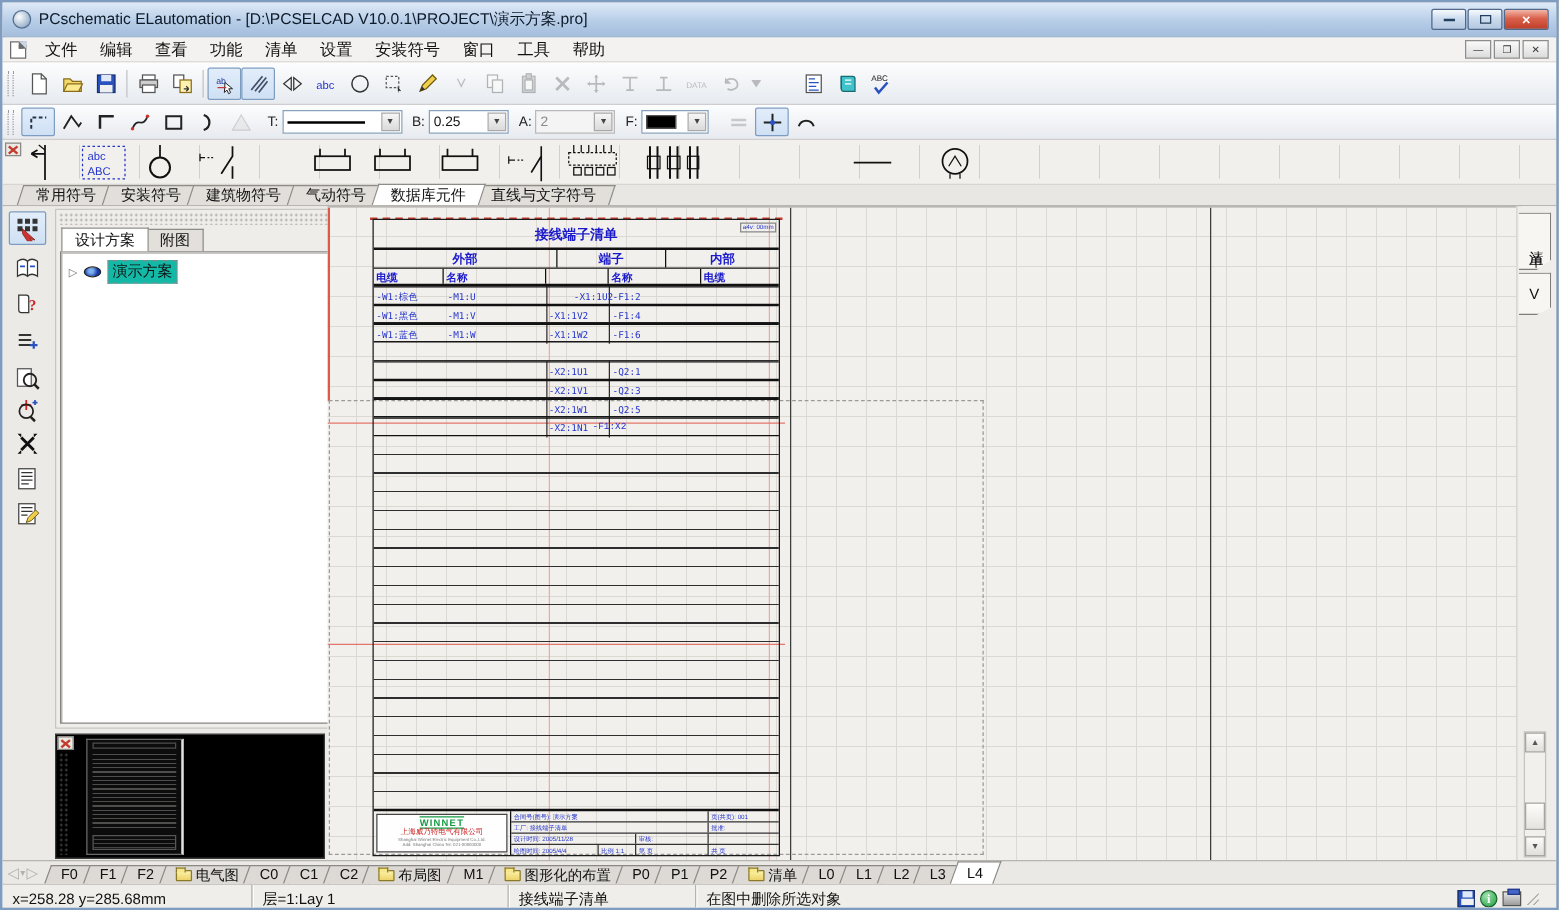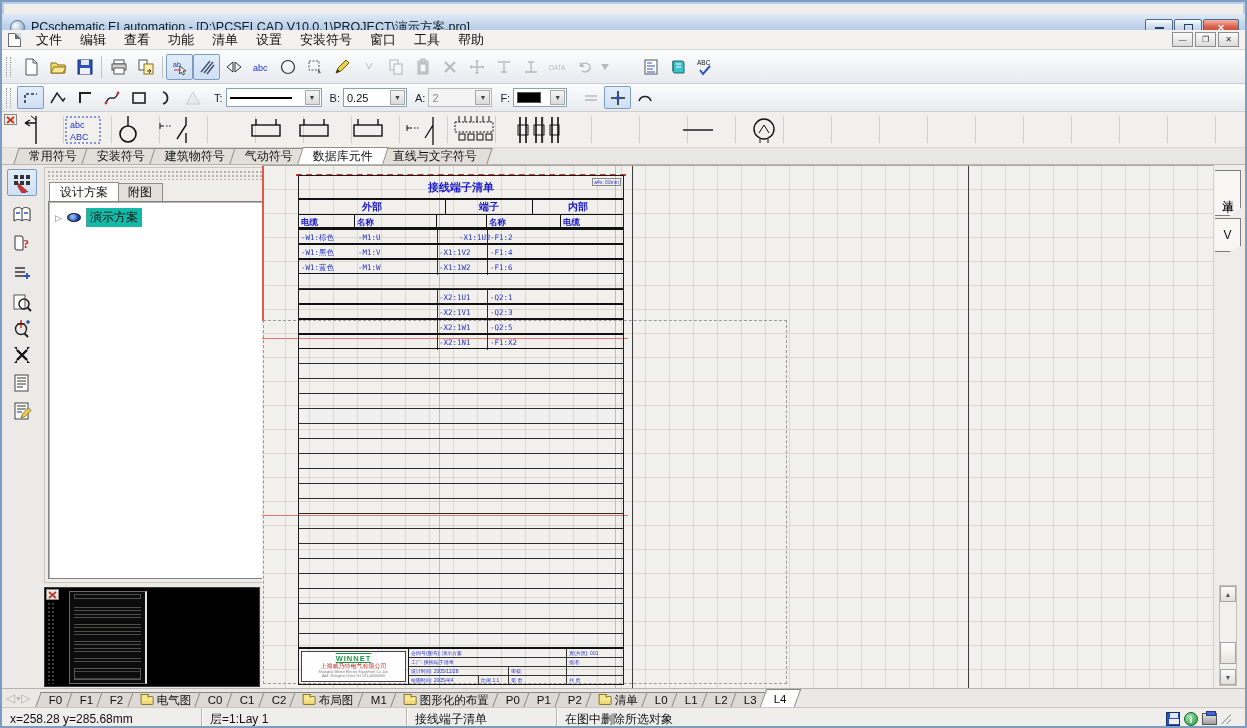--- a/index.html
+++ b/index.html
@@ -1,21 +1,21 @@
 <!DOCTYPE html>
 <html><head>
 <meta charset="utf-8">
 <style>
   html,body{margin:0;padding:0;background:#777;}
   *{box-sizing:border-box;}
   .win{position:relative;width:1247px;height:728px;background:#f0efec;
        border:2px solid #7e9cc0;box-shadow:inset 0 0 0 2px #b9cfe8;
        font-family:"Liberation Sans",sans-serif;overflow:hidden;color:#111;}
   
-  .titlebar{position:absolute;left:0;top:12px;width:100%;height:28px;
+  .titlebar{position:absolute;left:0;top:0;width:100%;height:28px;
     background:linear-gradient(#dfeaf7,#b7cde8 55%,#a5bedd);
     display:flex;align-items:center;padding:0 6px 0 8px;border-bottom:1px solid #8fa9c7;}
   .app-ico{width:15px;height:15px;margin-right:6px;background:radial-gradient(circle at 35% 35%,#fdfdfd,#9fb6d0 70%,#5d7da0);border-radius:50%;border:1px solid #55708e;flex:0 0 auto;}
   .title-text{font-size:12.5px;color:#0d1a28;white-space:nowrap;overflow:hidden;}
   .capbtns{margin-left:auto;display:flex;gap:1px;}
   .cap{width:28px;height:17px;border:1px solid #50688a;border-radius:2px;display:flex;align-items:center;justify-content:center;font-size:9px;color:#1d3least;color:#1d3a57;background:linear-gradient(#f7fafd,#cddcee 45%,#b4c8e0);}
   .cap.close{width:36px;background:linear-gradient(#f3b7a9,#d9604b 45%,#c04029);color:#fff;font-weight:bold;}
   .cap .bar{width:9px;height:2px;background:#23405e;}
   .cap .box{width:9px;height:7px;border:1.5px solid #23405e;}
   
@@ -691,21 +691,21 @@
             <div class="trow" style="top: 75px;">
               <span class="tcell" style="left: 140px;">-X2:1V1</span>
               <span class="tcell" style="left: 191px;">-Q2:3</span>
             </div>
             <div class="trow" style="top: 90px;">
               <span class="tcell" style="left: 140px;">-X2:1W1</span>
               <span class="tcell" style="left: 191px;">-Q2:5</span>
             </div>
             <div class="trow" style="top: 105px;">
               <span class="tcell" style="left: 140px;">-X2:1N1</span>
-              <span class="tcell" style="left: 191px;">-F1:X2</span>
+              <span class="tcell" style="left: 175px; font-family: Liberation Mono, monospace;">-F1:X2</span>
             </div>
           </div>
         <div class="t-block">
           <div class="logo-cell">
             <div class="logo-box">
               <div class="logo-main">WINNET</div>
               <div class="logo-cn">上海威乃特电气有限公司</div>
               <div class="logo-en">Shanghai Winnet Electric Equipment Co.,Ltd.</div>
               <div class="logo-en">Add: Shanghai China  Tel: 021-00000000</div>
             </div>

